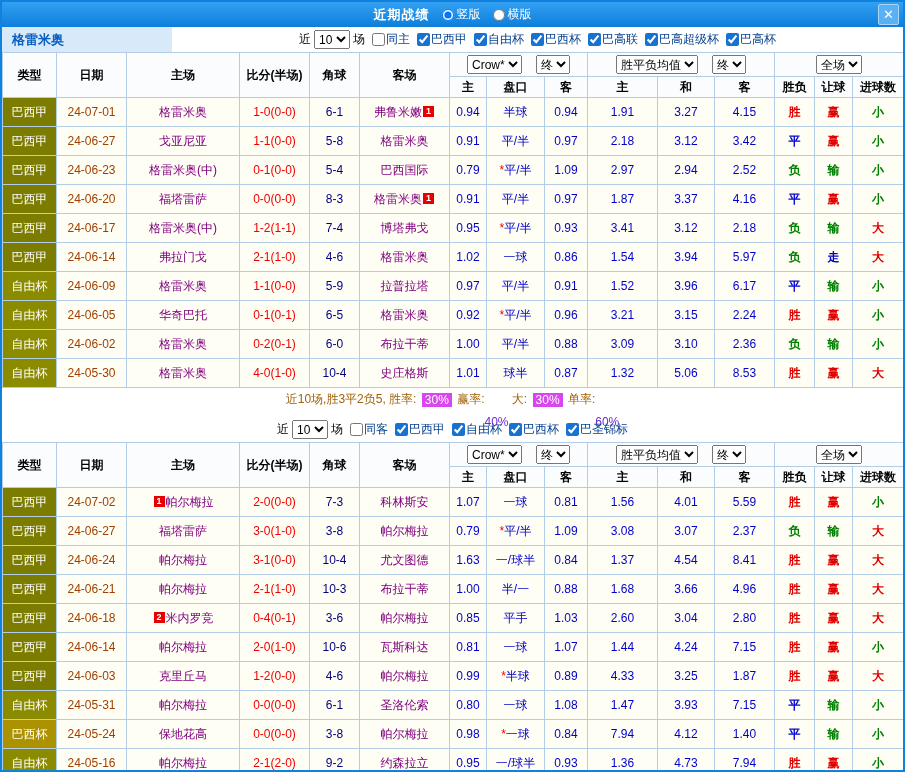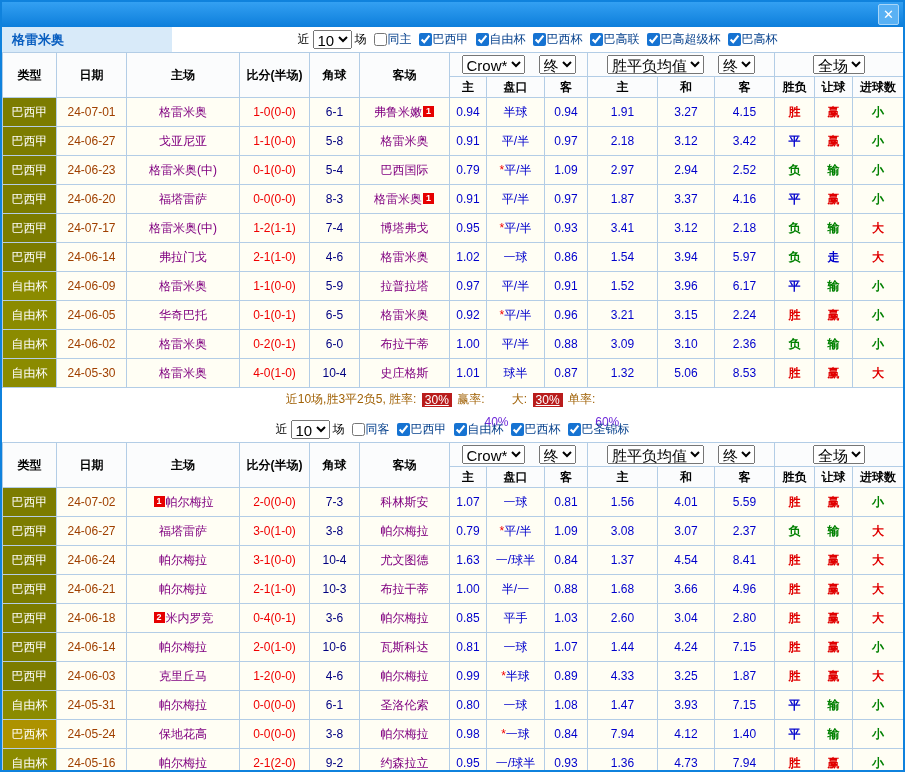--- a/index.html
+++ b/index.html
@@ -18,21 +18,21 @@
   .view-radio input{width:12px;height:12px;margin:0;}
   .close-btn{position:absolute;right:4px;top:2px;width:21px;height:21px;
     background:#59b1f4;border:1px solid #a8d6f8;color:#fff;font-size:13px;
     line-height:17px;text-align:center;cursor:pointer;border-radius:2px;padding:0;}
   
   .section + .section{margin-top:6px;}
   .section-bar{height:25px;display:flex;align-items:center;background:#fff;}
   .team-name{width:170px;height:100%;background:#d8eaf9;color:#0a5fc0;font-weight:bold;
     font-size:13px;display:flex;align-items:center;padding-left:10px;box-sizing:border-box;}
   .filters{flex:1;display:flex;justify-content:center;align-items:center;gap:3px;color:#000;}
-  .count-select,.hdr-select{font-size:15px;height:19px;}
+  .count-select,.hdr-select{font-size:12px;height:19px;}
   .cb-label{display:flex;align-items:center;gap:1px;color:#05408c;cursor:pointer;}
   .cb-label input{width:13px;height:13px;margin:0 0 0 4px;accent-color:#1673d2;}
   
   table.grid{width:100%;border-collapse:collapse;table-layout:fixed;}
   .grid th,.grid td{border:1px solid #b3cde6;text-align:center;padding:0;
     overflow:hidden;white-space:nowrap;}
   .grid thead th{background:#fbfcfd;font-weight:bold;}
   .hrow1 th{height:23px;}
   .hrow2 th{height:20px;}
   .hdr-select{margin:0 7px;}
@@ -46,27 +46,38 @@
   .handicap-cell{color:#0000cc;}
   .star{color:#f00000;}
   .resB{font-weight:bold;}
   .badge{display:inline-block;background:#e60000;color:#fff;font-size:9px;min-width:11px;
     height:11px;line-height:11px;text-align:center;vertical-align:2px;margin:0 1px;font-weight:bold;}
   
   .summary{height:23px;display:flex;align-items:center;justify-content:center;}
   .seg{white-space:pre;}
   .seg.plain{color:#a16207;}
   .seg.blue{color:#6d28d9;margin-top:44px;}
-  .seg.badge-green{background:#b91c1c;color:#fff;padding:0 3px;margin:0 2px;text-decoration:underline;}
+  .seg.badge-green{background:#d946ef;color:#fff;padding:0 3px;margin:0 2px;}
 </style>
 </head>
 <body>
 
 <div class="window">
   <div class="titlebar">
+    <div class="title-group">
+      <span class="win-title">近期战绩</span>
+      <label class="view-radio">
+        <input type="radio" name="view" id="view-radio-0" checked="" style="">
+        <span>竖版</span>
+      </label>
+      <label class="view-radio">
+        <input type="radio" name="view" id="view-radio-1" style="">
+        <span>横版</span>
+      </label>
+    </div>
     <button class="close-btn">✕</button>
   </div>
   <div id="sections">
       <div class="section">
         <div class="section-bar">
           <div class="team-name">格雷米奥</div>
           <div class="filters">
             <span class="flabel">近</span>
             <select class="count-select"><option>10</option></select>
             <span class="flabel">场</span>
@@ -206,21 +217,21 @@
               <td class="odds">0.97</td>
               <td class="odds">1.87</td>
               <td class="odds">3.37</td>
               <td class="odds">4.16</td>
               <td class="resB" style="color: rgb(0, 0, 204);">平</td>
               <td class="resB" style="color: rgb(224, 0, 0);">赢</td>
               <td class="resB" style="color: rgb(0, 128, 0);">小</td>
             </tr>
             <tr>
               <td class="type-cell" style="background: rgb(124, 124, 0);">巴西甲</td>
-              <td class="date-cell">24-07-17</td>
+              <td class="date-cell">24-06-17</td>
               <td class="team-cell"><span class="team-link">格雷米奥(中)</span></td>
               <td class="score-cell">1-2(1-1)</td>
               <td class="corner-cell">7-4</td>
               <td class="team-cell"><span class="team-link">博塔弗戈</span></td>
               <td class="odds">0.95</td>
               <td class="handicap-cell"><span class="star">*</span><span class="hc">平/半</span></td>
               <td class="odds">0.93</td>
               <td class="odds">3.41</td>
               <td class="odds">3.12</td>
               <td class="odds">2.18</td>

